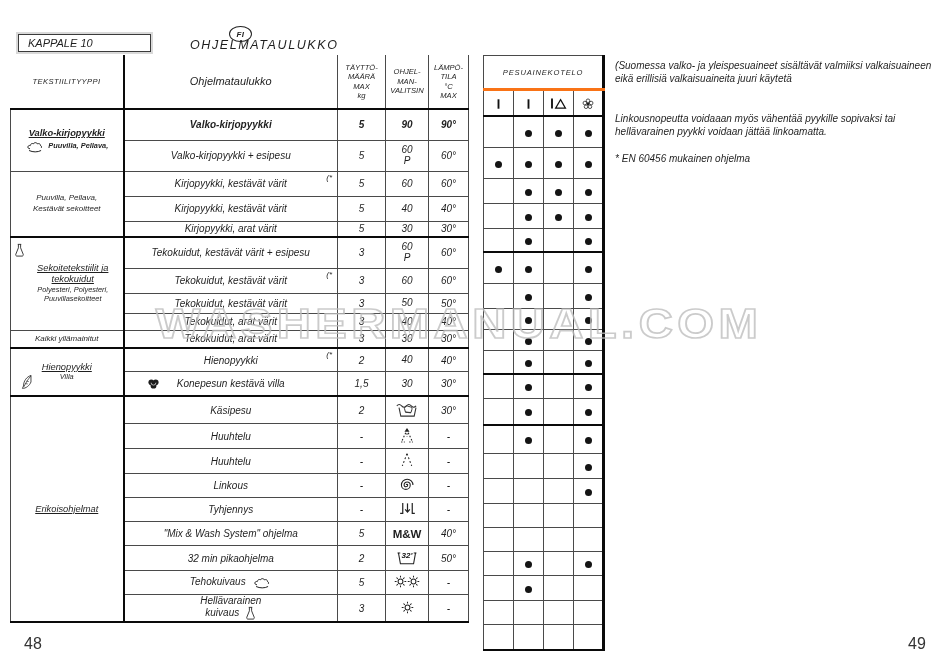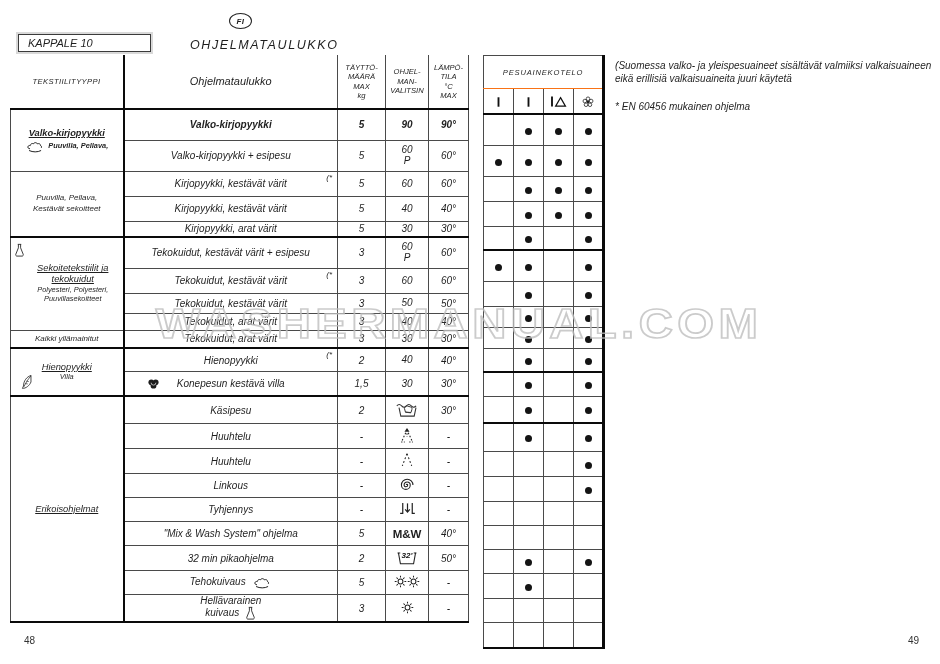--- a/index.html
+++ b/index.html
@@ -1,19 +1,19 @@
 <!DOCTYPE html>
 <html><head>
 <meta charset="utf-8">
 <style>
   html,body{margin:0;padding:0;background:#e8e8e8;}
   .page{position:relative;width:940px;height:664px;background:#ffffff;overflow:hidden;
         font-family:"Liberation Sans",sans-serif;font-style:italic;color:#1f1f1f;}
   
-  .fi-badge{position:absolute;left:229px;top:13px;width:21px;height:14px;border:1.2px solid #222;
+  .fi-badge{position:absolute;left:229px;top:26px;width:21px;height:14px;border:1.2px solid #222;
             border-radius:50%;display:flex;align-items:center;justify-content:center;
             font-size:8px;font-weight:bold;letter-spacing:.5px;}
   .chapter-box{position:absolute;left:18px;top:34px;width:122px;height:16px;border:1.4px solid #3a3a3a;
                box-shadow:0 0 0 2px #d9d9d9;display:flex;align-items:center;padding-left:9px;
                font-size:11px;}
   .page-title{position:absolute;left:190px;top:38px;font-size:12.5px;letter-spacing:1.6px;}
   
   .content{position:absolute;left:10px;top:55px;display:flex;align-items:flex-start;}
   
   table{border-collapse:collapse;table-layout:fixed;}
@@ -48,39 +48,39 @@
   .ic-after{margin-left:6px;vertical-align:middle;}
   td.num{font-size:10px;}
   td.sel .selv,td.sel span{white-space:pre-line;line-height:1.05;display:inline-block;}
   .upright{font-style:normal;font-weight:bold;font-size:11.5px;white-space:pre-line;}
   .icon{display:inline-flex;align-items:center;justify-content:center;vertical-align:middle;}
   
   table.det{width:121px;margin-left:14px;border-left:1px solid #4a4a4a;border-top:1px solid #4a4a4a;
             border-right:3px solid #0a0a0a;border-bottom:2.5px solid #0a0a0a;}
   .det col{width:30px;}
   .det .det-title{height:30px;font-weight:normal;font-size:7.6px;letter-spacing:.8px;
-                  text-align:center;vertical-align:middle;border-bottom:1px solid #f97316;}
+                  text-align:center;vertical-align:middle;border-bottom:3px solid #f97316;}
   .det .sym-row th{height:22px;border:1px solid #4a4a4a;border-bottom:2.5px solid #0a0a0a;
                    text-align:center;vertical-align:middle;}
   .det tbody td{border:1px solid #4a4a4a;text-align:center;vertical-align:middle;}
   .det tr.thick td{border-bottom:2.5px solid #0a0a0a;}
   .dot{width:7px;height:7px;border-radius:50%;background:#141414;display:inline-block;}
   
   .notes{width:322px;margin-left:10px;padding-top:4px;font-size:10px;line-height:1.33;}
   .notes p{margin:0;}
   .nh{margin-bottom:13px !important;}
   .np.gap{margin-top:26px !important;}
   .np.gap2{margin-top:14px !important;}
   .tri{font-style:normal;font-size:12px;}
   
   .watermark{position:absolute;left:118px;top:299px;width:620px;text-align:center;
              font-style:normal;font-weight:bold;font-size:43px;letter-spacing:4px;
              color:rgba(255,255,255,0.05);-webkit-text-stroke:1.7px #bfbfbf;
              transform:scaleX(1.1);transform-origin:left center;opacity:.8;pointer-events:none;z-index:5;}
-  .pgnum{position:absolute;font-style:normal;font-size:10px;color:#333;}
+  .pgnum{position:absolute;font-style:normal;font-size:16px;color:#333;}
   .pgnum.left{left:24px;top:635px;}
   .pgnum.right{left:908px;top:635px;}
 </style>
 </head>
 <body>
 
 <div class="page">
 
   <div class="fi-badge">
     <span>FI</span>
@@ -541,20 +541,21 @@
             <td class="dotc"></td>
             <td class="dotc"></td>
             <td class="dotc"></td>
             <td class="dotc"></td>
           </tr>
         </tbody>
     </table>
 
     <div class="notes">
       <p class="np">(Suomessa valko- ja yleispesuaineet sisältävät valmiiksi valkaisuaineen eikä erillisiä valkaisuaineita juuri käytetä</p>
+      <p class="np gap">Linkousnopeutta voidaaan myös vähentää pyykille sopivaksi tai hellävarainen pyykki voidaan jättää linkoamatta.</p>
       <p class="np gap2">* EN 60456 mukainen ohjelma</p>
     </div>
 
   </div>
 
   <div class="watermark">WASHERMANUAL.COM</div>
   <div class="pgnum left">48</div>
   <div class="pgnum right">49</div>
 
 </div>

